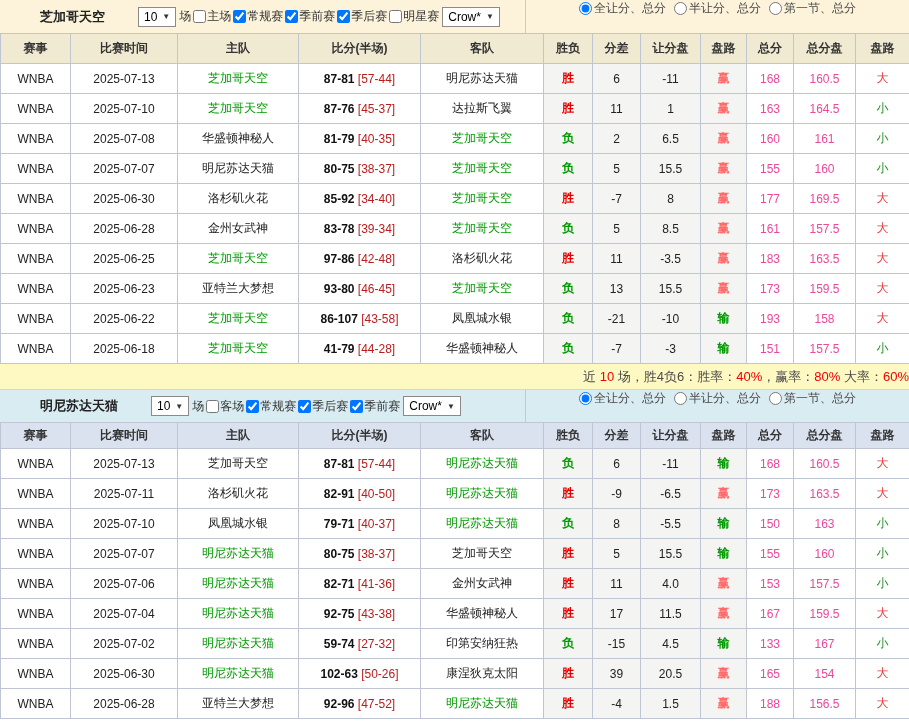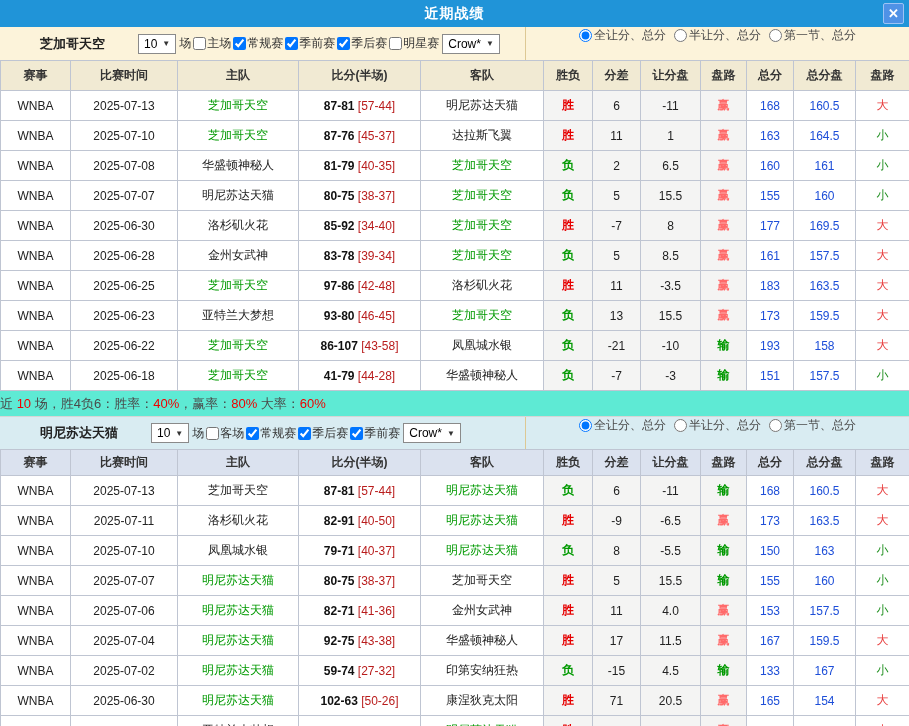--- a/index.html
+++ b/index.html
@@ -45,42 +45,38 @@
 
   
   table{border-collapse:collapse;table-layout:fixed;width:909px;font-size:12px;}
   th,td{border:1px solid #bfc5d2;text-align:center;overflow:hidden;white-space:nowrap;}
   thead.hdr1 th{background:#f1ead3;height:27px;color:#333;font-weight:bold;font-size:12px;}
   thead.hdr2 th{background:#dbe2ef;height:23px;color:#333;font-weight:bold;font-size:12px;}
   tbody td{height:27px;background:#fff;color:#222;}
   tbody td.gray{background:#f4f4f3;}
   td.c-score b{color:#111;}
   .half{color:#b91c1c;}
-  .blue{color:#1d4ed8;}
+  .blue{color:#ec4899;}
   .green{color:#009900;}
   .red{color:#e60000;font-weight:bold;}
   .lightred{color:#ff6a6a;font-weight:bold;}
   td.c-result,.td-bold{font-weight:bold;}
   td.c-ou.red{font-weight:normal;color:#e84040;}
   td.c-ou.green{font-weight:normal;color:#1f8f1f;}
 
   
-  .summary{height:25px;line-height:25px;text-align:left;font-size:13px;background:#5eead4;}
+  .summary{height:25px;line-height:25px;text-align:right;font-size:13px;background:#fef9c3;}
   .summary .dark{color:#4a4a4a;}
   .summary .red{color:#f00000;font-weight:normal;}
 </style>
 </head>
 <body>
 
 <div class="window">
 
-  <div class="titlebar">
-    <span class="title">近期战绩</span>
-    <button class="close-btn">✕</button>
-  </div>
 
   <section>
     <div class="filterbar bar1">
       <div class="fb-left">
         <span class="team-name">芝加哥天空</span>
         <span class="selectbox">
             <span>10</span>
             <span class="arr">▼</span>
           </span>
         <span>场</span>
@@ -496,21 +492,21 @@
     <td class="c-ou green">小</td>
   </tr>
 
   <tr>
     <td class="c-league">WNBA</td>
     <td class="c-date">2025-06-30</td>
     <td class="c-team green">明尼苏达天猫</td>
     <td class="c-score"><b>102-63</b> <span class="half">[50-26]</span></td>
     <td class="c-team">康涅狄克太阳</td>
     <td class="gray c-result red">胜</td>
-    <td class="gray">71</td>
+    <td class="gray">39</td>
     <td class="gray">20.5</td>
     <td class="gray td-bold lightred">赢</td>
     <td class="blue">165</td>
     <td class="blue">154</td>
     <td class="c-ou red">大</td>
   </tr>
 
   <tr>
     <td class="c-league">WNBA</td>
     <td class="c-date">2025-06-28</td>

